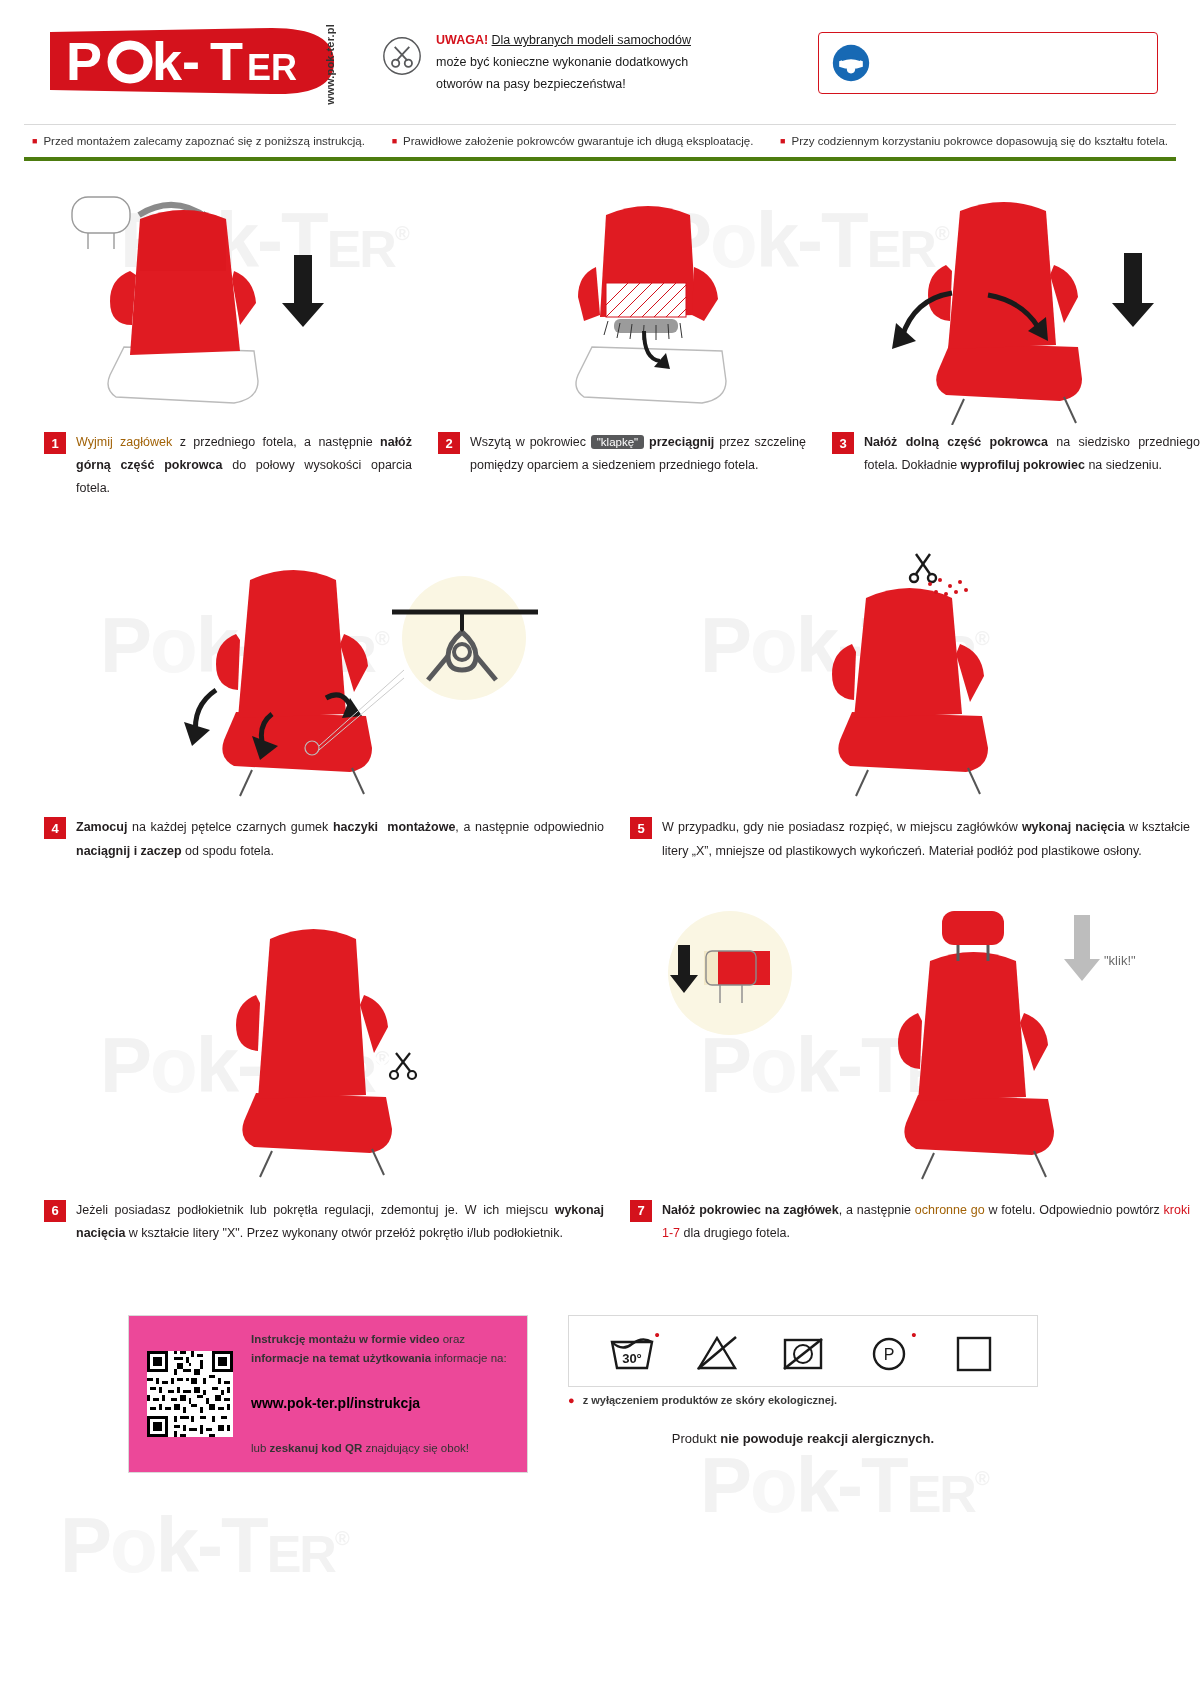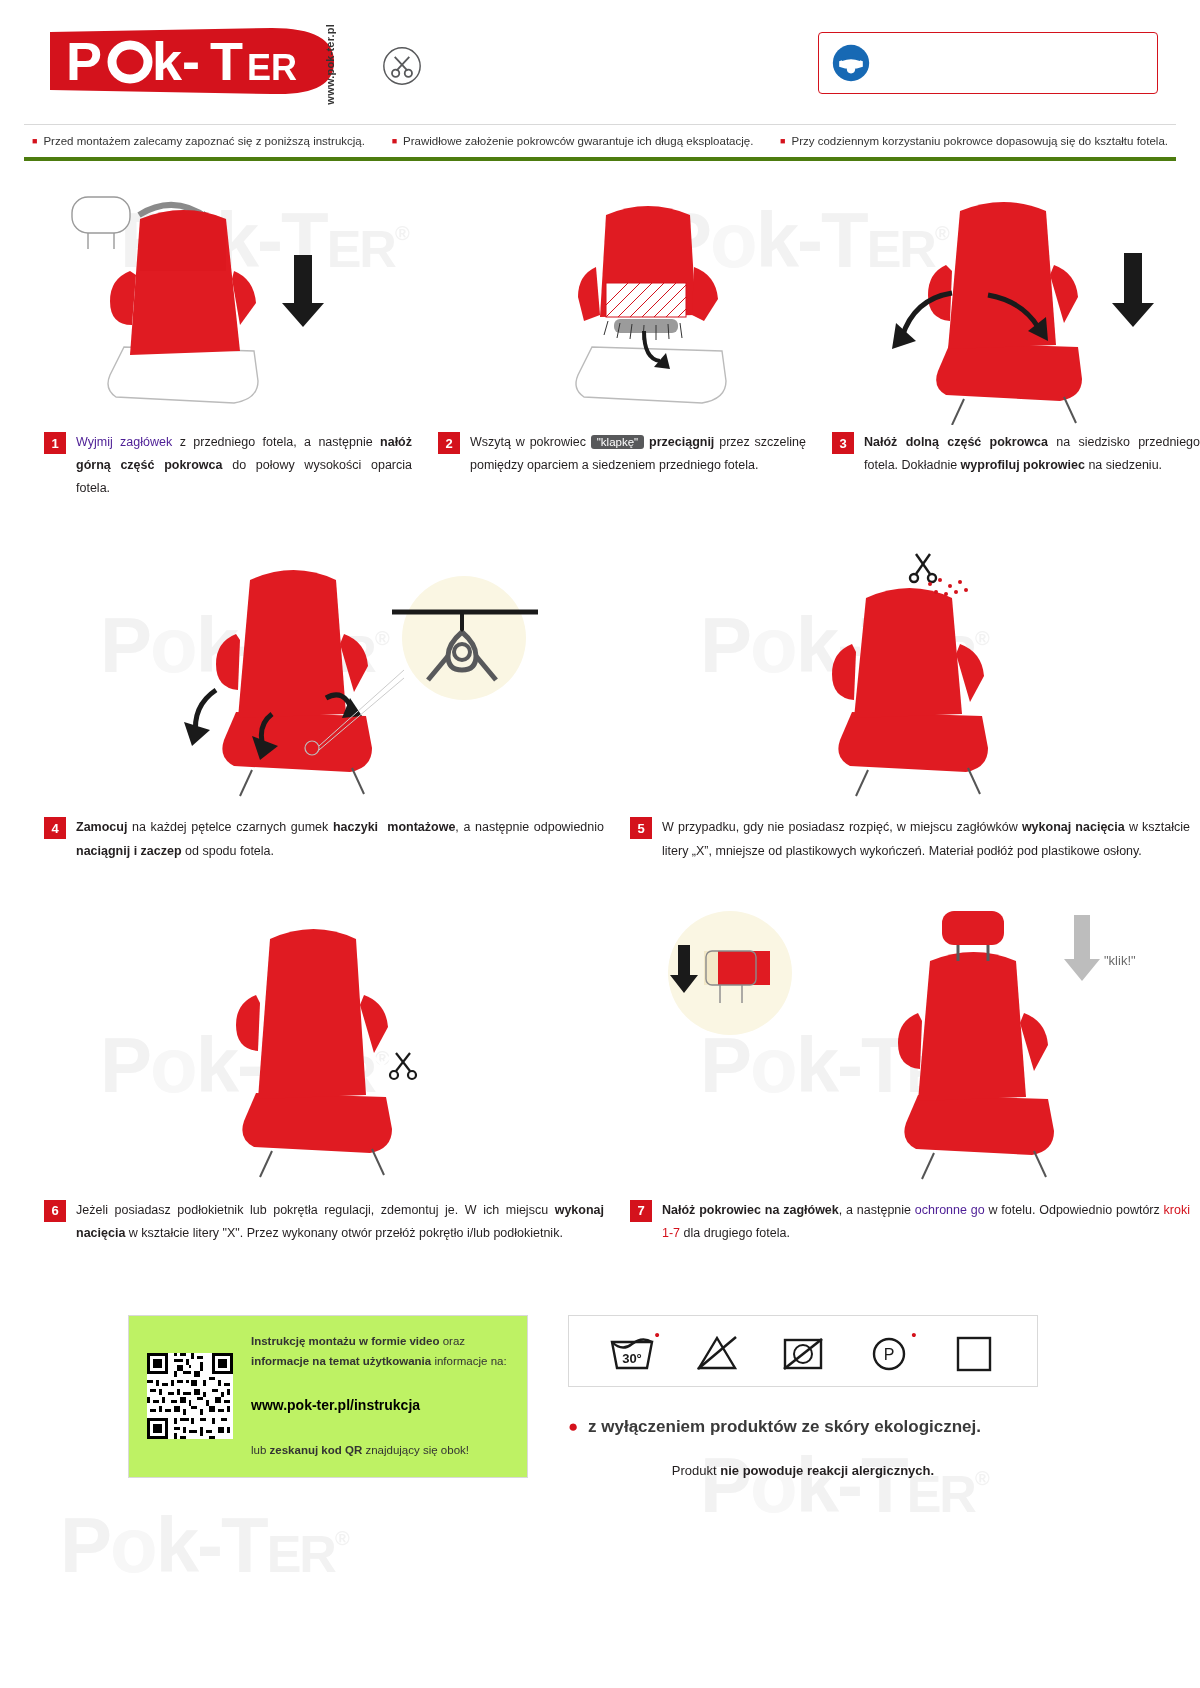--- a/index.html
+++ b/index.html
@@ -67,44 +67,44 @@
   .art3 { position:relative; height:290px; }
 
   .step { display:flex; gap:10px; margin-top:6px; }
   .num {
     width:22px; height:22px; background:#d4121c; color:#fff;
     font-size:13px; font-weight:bold; display:flex; align-items:center;
     justify-content:center; flex:none; margin-top:1px;
   }
   .txt { font-size:12.5px; line-height:1.85; text-align:justify; }
   .txt b { font-weight:bold; }
-  .txt .grey { color:#4c1d95; }
+  .txt .grey { color:#a16207; }
   .txt .red { color:#d4121c; }
   .chip {
     background:#58595b; color:#fff; padding:1px 6px; border-radius:3px;
     font-size:11.5px;
   }
 
   
   .footer { position:relative; z-index:2; display:flex; gap:40px; padding:30px 40px 0 110px; margin-top:40px;}
   .qrbox {
     border:1px solid #d9d9d9; padding:14px 18px; display:flex; gap:18px;
-    align-items:center; width:400px; background:#bef264;
+    align-items:center; width:400px; background:#ec4899;
   }
   .qr { width:86px; height:86px; flex:none; }
   .qrtext { font-size:11.5px; line-height:1.7; color:#333; }
   .qrtext .big { font-size:14px; font-weight:bold; color:#000; display:block; margin:23px 0; }
   .carebox { width:470px; }
   .icons-row {
     border:1px solid #d9d9d9; padding:12px 20px; display:flex;
     justify-content:space-around; align-items:center; background:#fff;
   }
   .care-ico { width:52px; height:46px; position:relative; }
   .dot { color:#d4121c; font-size:15px; position:absolute; right:-2px; top:-2px; }
-  .carenote { font-size:17px; line-height:1.65; color:#6f6f6f; margin-top:26px; }
+  .carenote { font-size:11px; line-height:1.65; color:#6f6f6f; margin-top:4px; }
   .carenote .lead { color:#3a3a3a; font-weight:bold; }
   .carenote .bullet { color:#d4121c; margin-right:5px; }
   .carenote .red { color:#d4121c; font-weight:bold; }
   .final { text-align:center; font-size:13px; margin-top:22px; }
   .final b { font-weight:bold; }
 </style>
 </head>
 <body>
 
 <div class="page">
@@ -132,20 +132,26 @@
     </div>
 
     <div class="warn1">
       <svg class="scissor-ico" viewBox="0 0 44 44">
         <circle cx="22" cy="22" r="20" fill="none" stroke="#58595b" stroke-width="1.6"></circle>
         <circle cx="15" cy="30" r="4" fill="none" stroke="#58595b" stroke-width="2"></circle>
         <circle cx="29" cy="30" r="4" fill="none" stroke="#58595b" stroke-width="2"></circle>
         <line x1="16" y1="27" x2="30" y2="12" stroke="#58595b" stroke-width="2"></line>
         <line x1="28" y1="27" x2="14" y2="12" stroke="#58595b" stroke-width="2"></line>
       </svg>
+      <div class="txt">
+        <b>UWAGA!</b>
+        <span> <u>Dla wybranych modeli samochodów</u></span><br>
+        <span>może być konieczne wykonanie dodatkowych</span><br>
+        <span>otworów na pasy bezpieczeństwa!</span>
+      </div>
     </div>
 
     <div class="warn2">
       <svg class="goggles" viewBox="0 0 44 44">
         <circle cx="22" cy="22" r="20" fill="#1769b4"></circle>
         <path d="M9 20 Q22 14 35 20 L35 26 Q22 31 9 26 Z" fill="#fff"></path>
         <path d="M12 19 Q22 15 32 19" stroke="#1769b4" stroke-width="1.6" fill="none"></path>
         <circle cx="22" cy="29" r="4.5" fill="#fff"></circle>
       </svg>
     </div>

